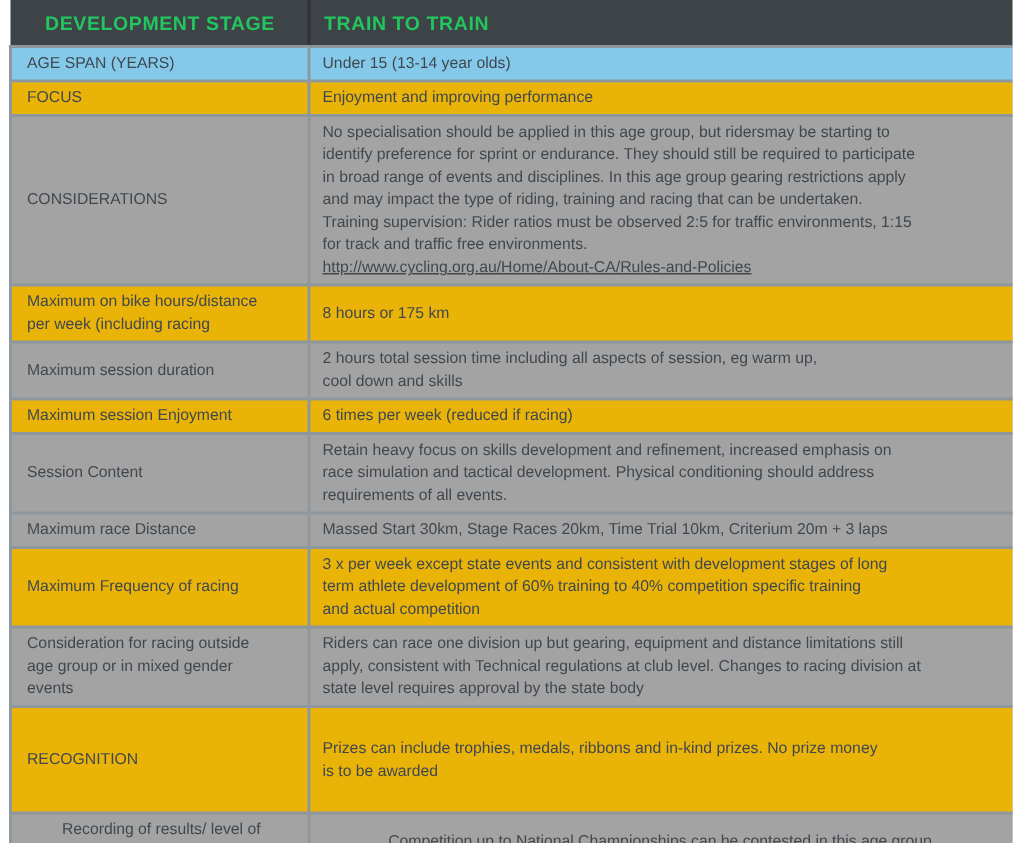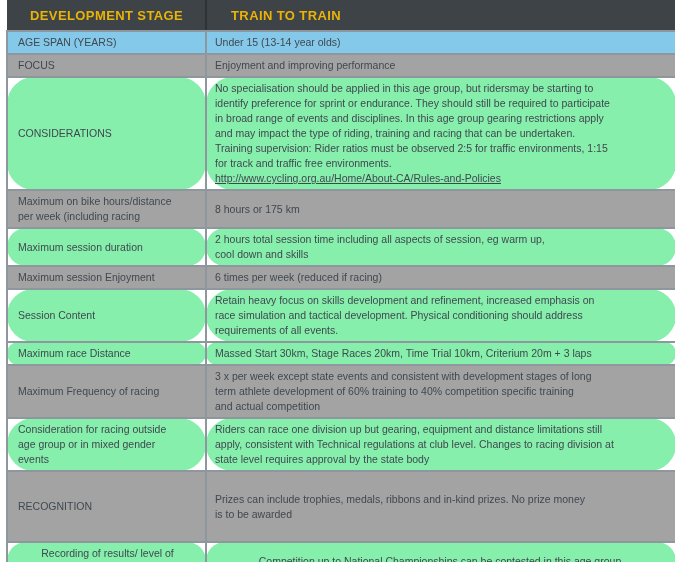--- a/index.html
+++ b/index.html
@@ -18,47 +18,47 @@
   table.stage-table {
     border-collapse: collapse;
     width: 669px;
     table-layout: fixed;
   }
   table.stage-table col.c1 { width: 199px; }
   table.stage-table col.c2 { width: 470px; }
 
   thead th {
     background: #3e4347;
-    color: #eab308;
+    color: #22c55e;
     font-size: 13px;
     font-weight: bold;
     letter-spacing: 0.4px;
     text-align: left;
     vertical-align: middle;
     height: 30px;
     padding: 0 8px 0 0;
     border-bottom: 2px solid #8e979d;
   }
   thead th.h1 { padding-left: 23px; border-right: 2px solid #2f3336; }
-  thead th.h2 { padding-left: 24px; }
+  thead th.h2 { padding-left: 9px; }
 
   tbody td {
     border: 2px solid #8e979d;
     vertical-align: middle;
     font-size: 10.5px;
     line-height: 15px;
     white-space: pre-line;
     box-sizing: border-box;
   }
   tbody td.label-cell  { padding: 3px 8px 3px 10px; }
   tbody td.value-cell  { padding: 3px 10px 3px 8px; }
 
   tr.strong td { background: #85c9ea; }
-  tr.pale td   { background: #a3a3a3; }
-  tr.white td  { background: #86efac; border-radius: 27px; }
+  tr.pale td   { background: #eab308; }
+  tr.white td  { background: #a3a3a3; }
 
   
   tbody tr:nth-child(1)  { height: 23px; }
   tbody tr:nth-child(2)  { height: 23px; }
   tbody tr:nth-child(3)  { height: 113px; }
   tbody tr:nth-child(4)  { height: 35px; }
   tbody tr:nth-child(5)  { height: 35px; }
   tbody tr:nth-child(6)  { height: 23px; }
   tbody tr:nth-child(7)  { height: 49px; }
   tbody tr:nth-child(8)  { height: 22px; }

